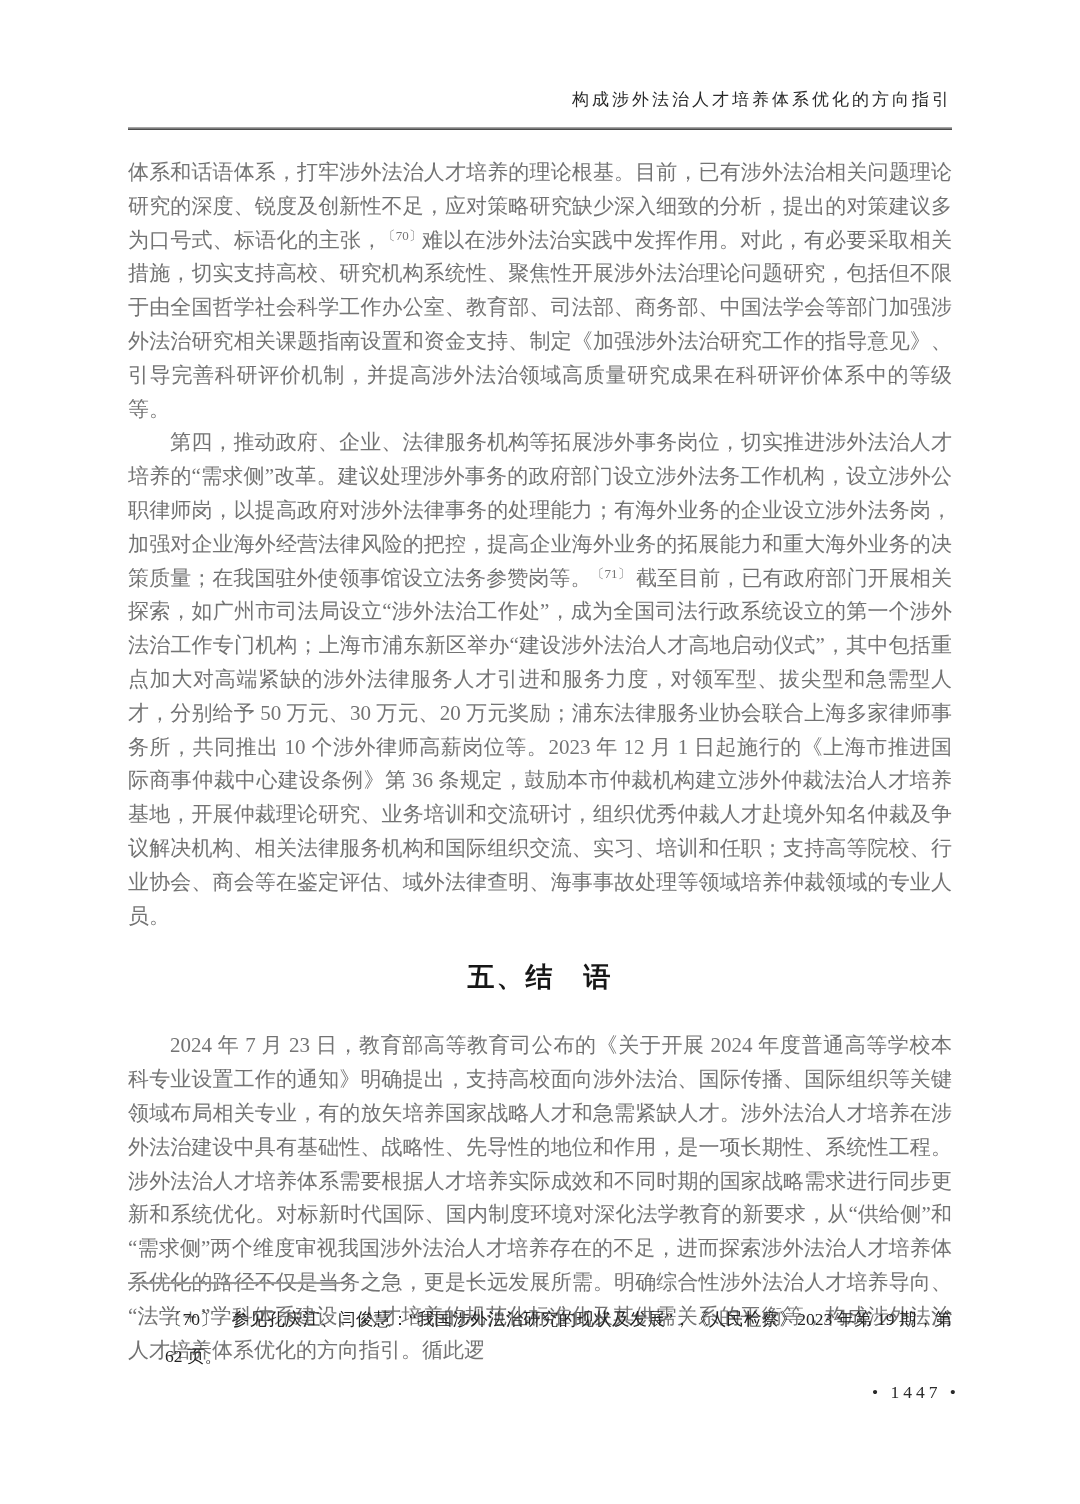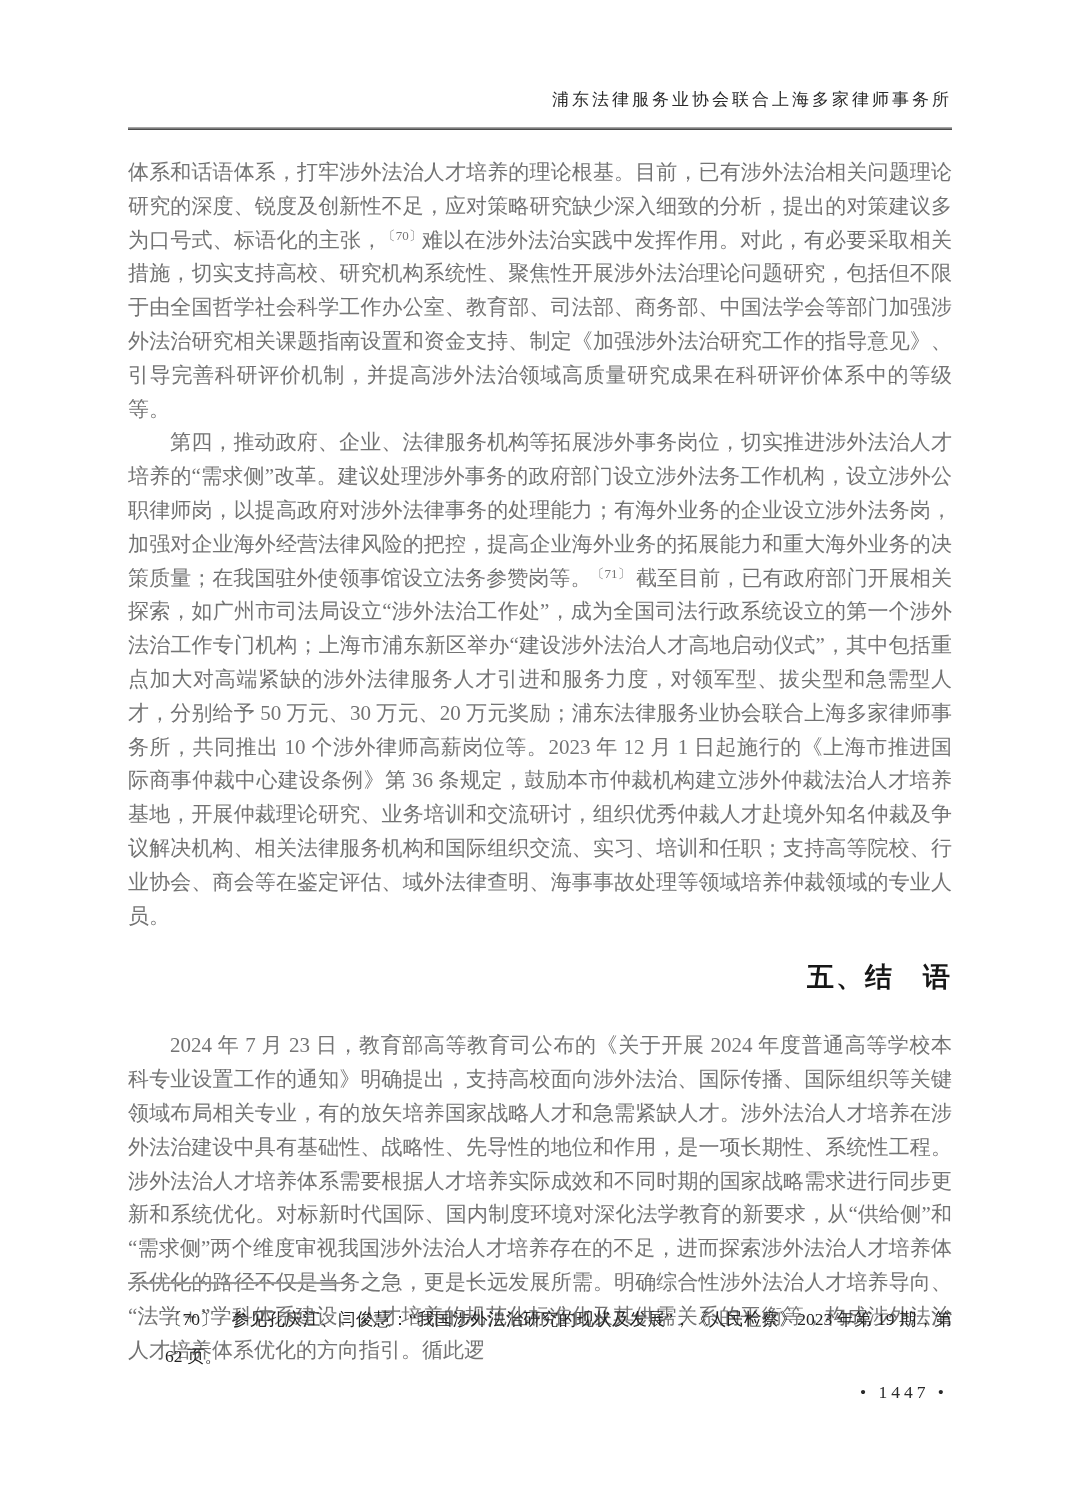--- a/index.html
+++ b/index.html
@@ -47,21 +47,21 @@
   .body-para.indented { text-indent: 2em; }
   .fn-ref {
     font-size: 13px;
     vertical-align: 7px;
     line-height: 0;
     letter-spacing: 0;
   }
   .section-heading {
     font-size: 27px;
     font-weight: 700;
-    text-align: right;
+    text-align: center;
     letter-spacing: 2px;
     margin-top: 26px;
     margin-bottom: 34px;
     color: #161616;
   }
   .footnote-rule {
     position: absolute;
     top: 1282px;
     left: 128px;
     width: 212px;
@@ -81,32 +81,32 @@
     text-align: justify;
     color: #222222;
   }
   .footnote-marker {
     display: inline-block;
     margin-right: 14px;
   }
   .page-number {
     position: absolute;
     top: 1382px;
-    right: 132px;
+    right: 120px;
     font-size: 17.5px;
     letter-spacing: 4px;
     color: #2a2a2a;
   }
 </style>
 </head>
 <body>
 
 <div class="page">
 
-  <div class="running-title">浦东法律服务业协会联合上海多家律师事务所</div>
+  <div class="running-title">构成涉外法治人才培养体系优化的方向指引</div>
 
   <div class="header-rule"></div>
 
   <div class="content">
 
     <p class="body-para"><span>体系和话语体系，打牢涉外法治人才培养的理论根基。目前，已有涉外法治相关问题理论研究的深度、锐度及创新性不足，应对策略研究缺少深入细致的分析，提出的对策建议多为口号式、标语化的主张，</span><sup class="fn-ref">〔70〕</sup><span>难以在涉外法治实践中发挥作用。对此，有必要采取相关措施，切实支持高校、研究机构系统性、聚焦性开展涉外法治理论问题研究，包括但不限于由全国哲学社会科学工作办公室、教育部、司法部、商务部、中国法学会等部门加强涉外法治研究相关课题指南设置和资金支持、制定《加强涉外法治研究工作的指导意见》、引导完善科研评价机制，并提高涉外法治领域高质量研究成果在科研评价体系中的等级等。</span></p>
 
     <p class="body-para indented"><span>第四，推动政府、企业、法律服务机构等拓展涉外事务岗位，切实推进涉外法治人才培养的“需求侧”改革。建议处理涉外事务的政府部门设立涉外法务工作机构，设立涉外公职律师岗，以提高政府对涉外法律事务的处理能力；有海外业务的企业设立涉外法务岗，加强对企业海外经营法律风险的把控，提高企业海外业务的拓展能力和重大海外业务的决策质量；在我国驻外使领事馆设立法务参赞岗等。</span><sup class="fn-ref">〔71〕</sup><span> 截至目前，已有政府部门开展相关探索，如广州市司法局设立“涉外法治工作处”，成为全国司法行政系统设立的第一个涉外法治工作专门机构；上海市浦东新区举办“建设涉外法治人才高地启动仪式”，其中包括重点加大对高端紧缺的涉外法律服务人才引进和服务力度，对领军型、拔尖型和急需型人才，分别给予 50 万元、30 万元、20 万元奖励；浦东法律服务业协会联合上海多家律师事务所，共同推出 10 个涉外律师高薪岗位等。2023 年 12 月 1 日起施行的《上海市推进国际商事仲裁中心建设条例》第 36 条规定，鼓励本市仲裁机构建立涉外仲裁法治人才培养基地，开展仲裁理论研究、业务培训和交流研讨，组织优秀仲裁人才赴境外知名仲裁及争议解决机构、相关法律服务机构和国际组织交流、实习、培训和任职；支持高等院校、行业协会、商会等在鉴定评估、域外法律查明、海事事故处理等领域培养仲裁领域的专业人员。</span></p>
 
     <h2 class="section-heading">五、结　语</h2>

